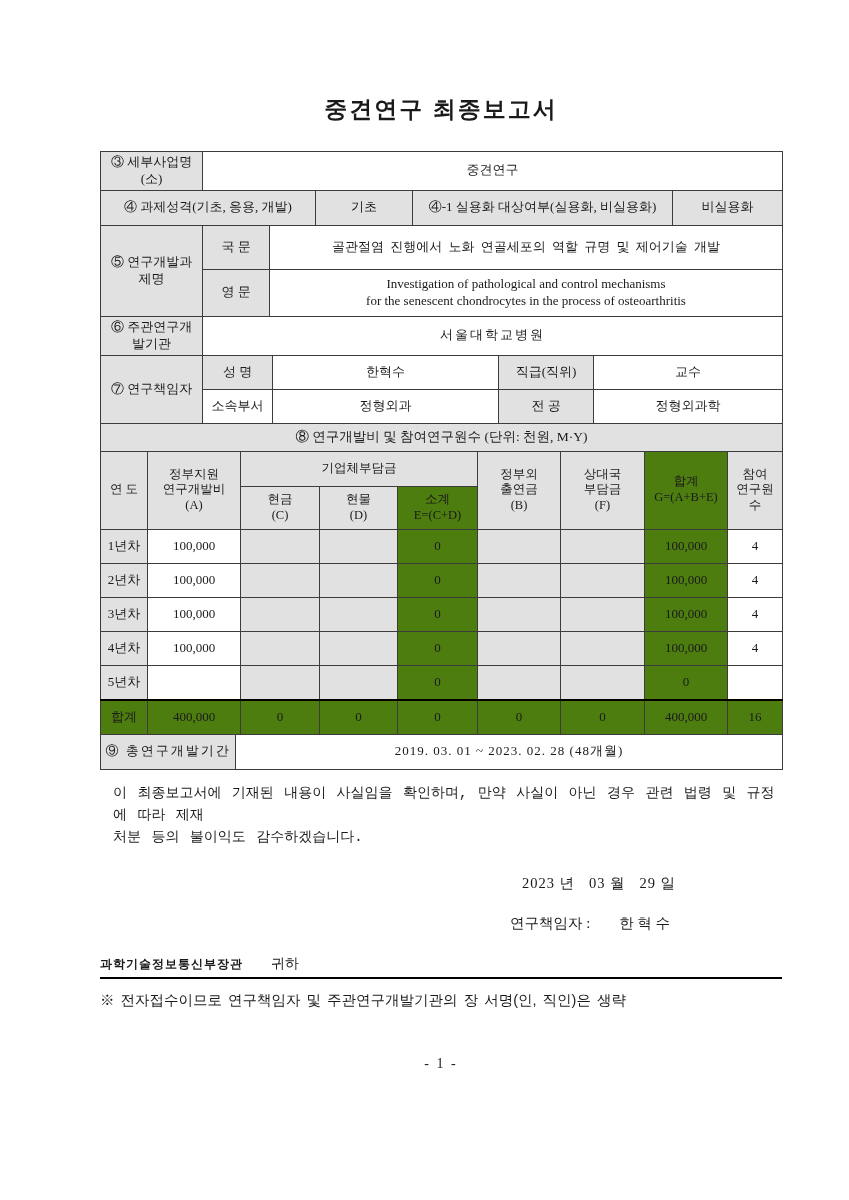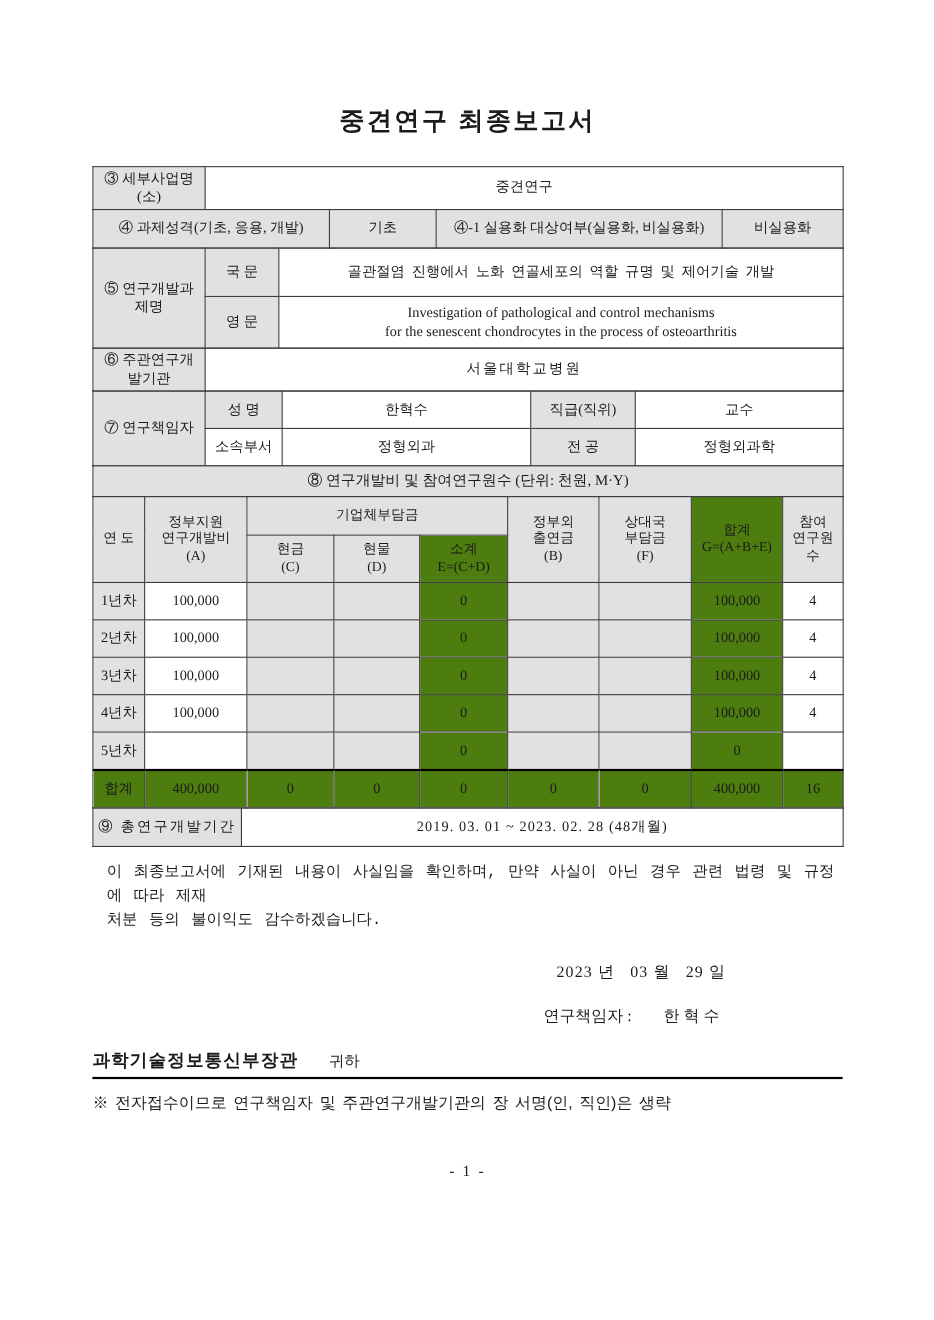--- a/index.html
+++ b/index.html
@@ -1,20 +1,20 @@
 <!DOCTYPE html>
 <html><head>
 <meta charset="utf-8">
 <style>
   html,body { margin:0; padding:0; background:#ffffff; }
   .page {
     position:relative; width:849px; height:1200px; background:#fff;
     font-family:"Liberation Serif", serif; color:#1a1a1a; overflow:hidden;
   }
-  .content { position:absolute; left:84px; top:0; width:682px; }
+  .content { position:absolute; left:100px; top:0; width:682px; }
 
   .doc-title {
     padding-top:94px; height:32px; text-align:center;
     font-family:"Liberation Sans", sans-serif; font-weight:bold;
     font-size:23px; letter-spacing:2px; margin-bottom:26px;
   }
 
   table.t { border-collapse:collapse; table-layout:fixed; width:682px; margin-top:-1px; }
   table.t td {
     border:1px solid #3c3c3c; font-size:13px; text-align:center; vertical-align:middle;
@@ -41,21 +41,21 @@
   .declaration {
     margin:12px 0 0 13px; font-family:Liberation Mono, monospace;
     font-size:14px; line-height:22px; white-space:pre-wrap; word-spacing:2px;
   }
   .sig-block { margin-top:26px; margin-left:298px; font-size:14.5px; }
   .sig-line { height:18px; margin-bottom:22px; white-space:pre-wrap;text-align:center; }
   .sig-date { text-indent:18px; letter-spacing:1px; }
 
   .recipient { margin-top:4px; }
   .recipient .to {
-    font-family:"Liberation Sans", sans-serif; font-weight:bold; font-size:16px; letter-spacing:1px;
+    font-family:"Liberation Sans", sans-serif; font-weight:bold; font-size:12px; letter-spacing:1px;
   }
   .recipient .hon { font-size:14px; margin-left:24px; }
   .rule { border:none; border-top:2px solid #000; margin:4px 0 0 0; }
 
   .note {
     margin-top:12px; font-family:"Liberation Sans", sans-serif;
     font-size:14.5px; white-space:pre-wrap; word-spacing:2px;
   }
   .page-number { margin-top:46px; text-align:center; font-size:14px; letter-spacing:2px; }
 </style>

